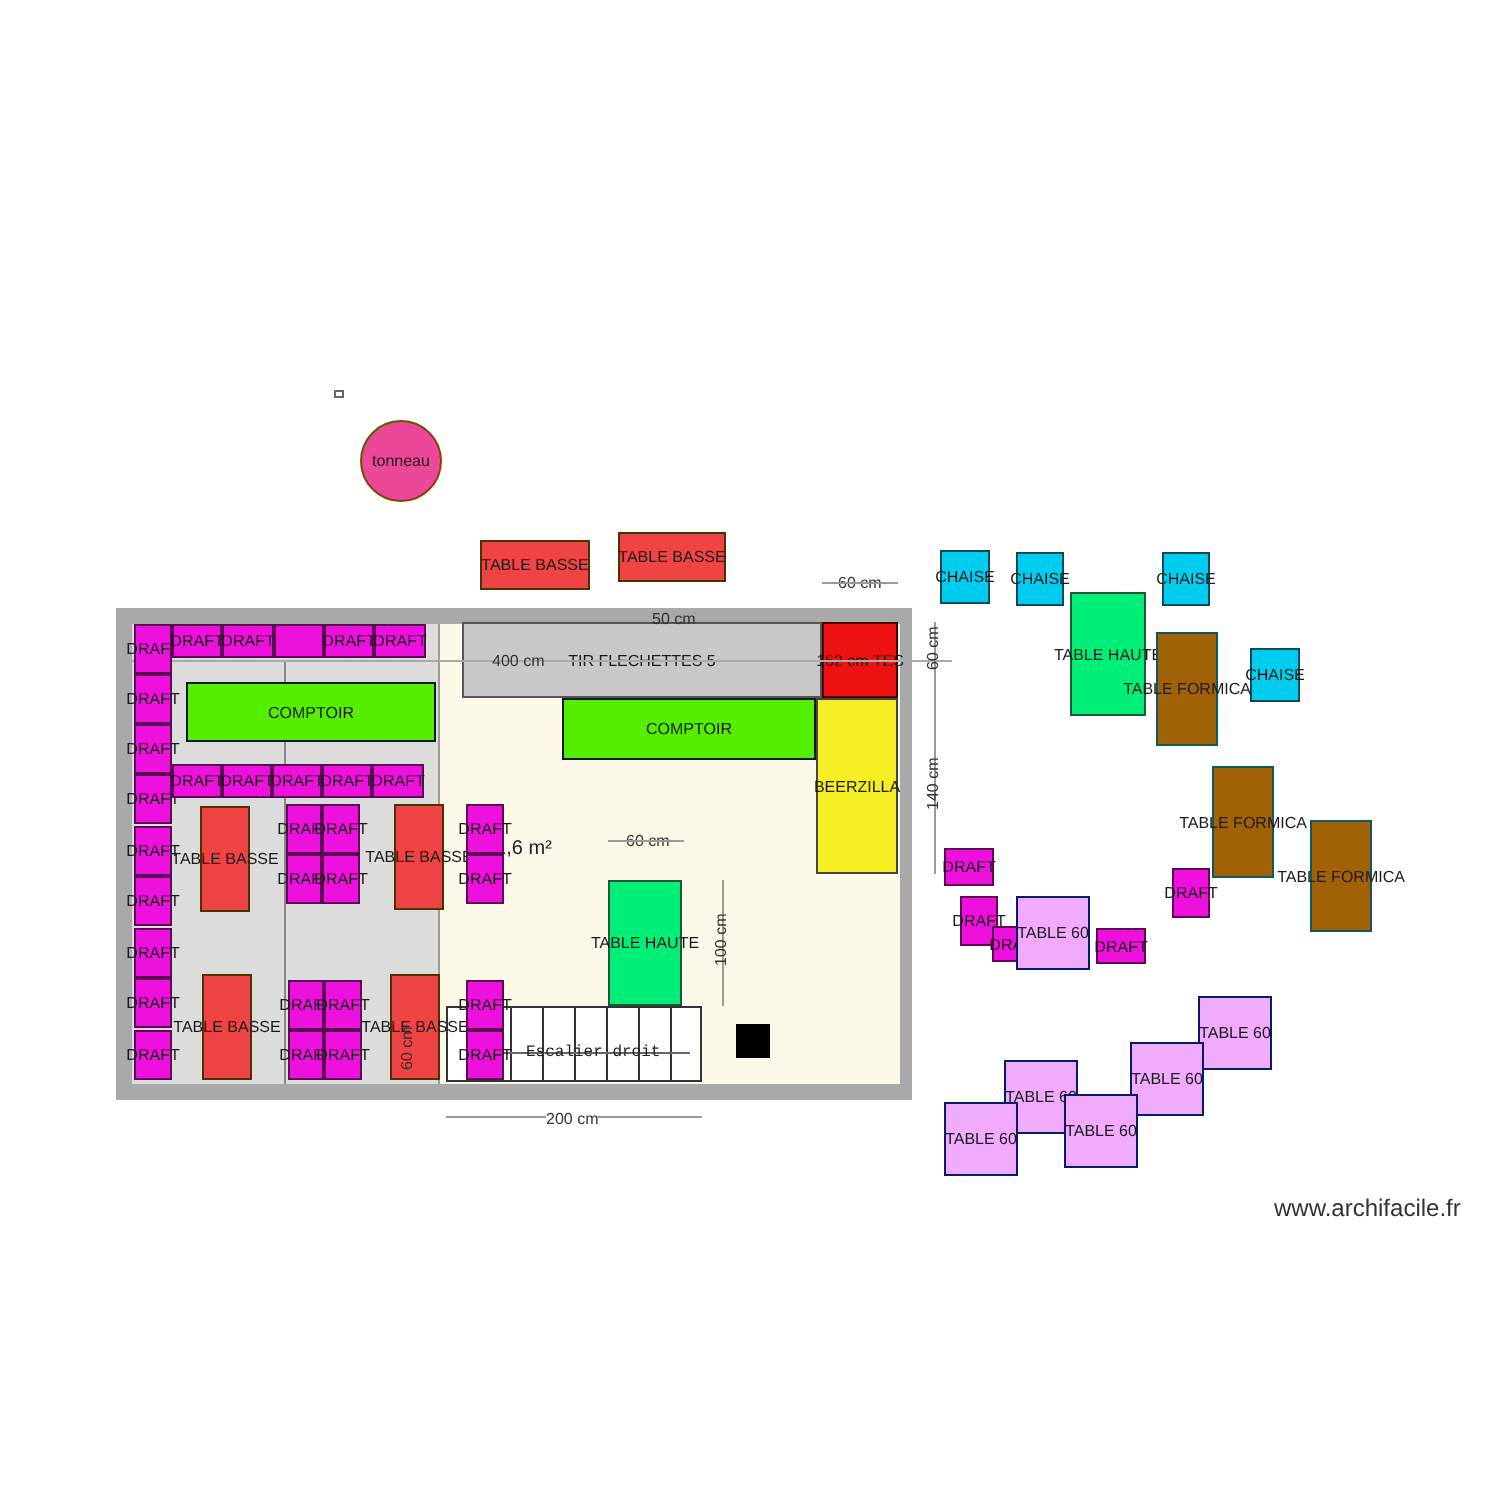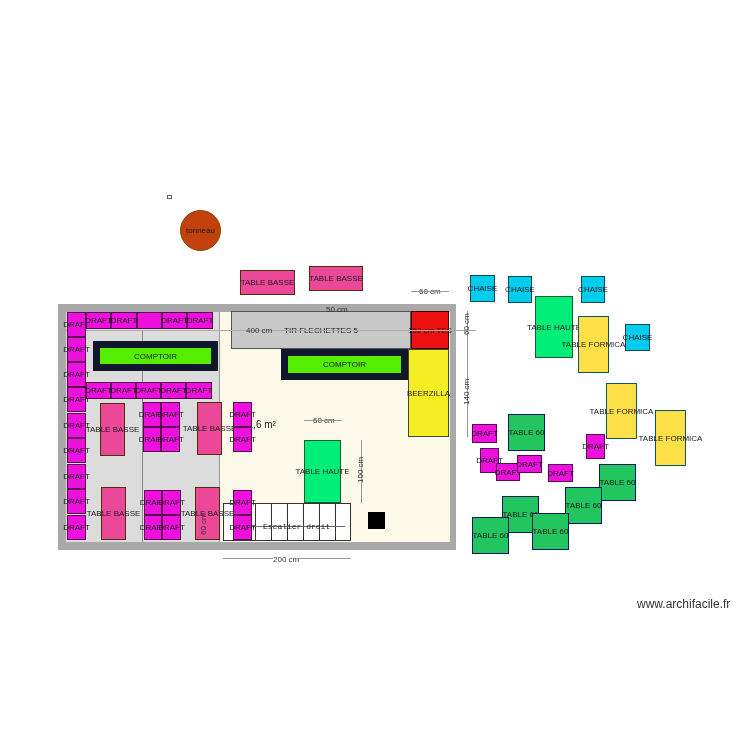--- a/index.html
+++ b/index.html
@@ -1,37 +1,37 @@
 <!DOCTYPE html>
 <html><head>
 <meta charset="utf-8">
 <style>
   html,body{margin:0;padding:0;}
   body{width:750px;height:750px;background:#ffffff;position:relative;overflow:hidden;font-family:"Liberation Sans",sans-serif;}
   .abs{position:absolute;box-sizing:border-box;}
   .lbl{position:absolute;font-size:8px;color:#222;white-space:nowrap;line-height:1;}
   .obj{position:absolute;box-sizing:border-box;display:flex;align-items:center;justify-content:center;font-size:8px;color:#1a1a1a;white-space:nowrap;overflow:visible;}
   .draft{background:#ee10dd;border:1px solid #5a0a50;}
-  .basse{background:#ec4899;border:1px solid #4a3300;}
-  .green{background:#55ee00;border:7px solid #0f172a;}
+  .basse{background:#ef4444;border:1px solid #4a3300;}
+  .green{background:#55ee00;border:1px solid #0f172a;}
   .haute{background:#00ee77;border:1px solid #1b5a33;}
   .chaise{background:#00ccee;border:1px solid #0a4a5a;}
-  .formica{background:#fde047;border:1px solid #0a5a60;}
-  .t60{background:#22c55e;border:1px solid #061a66;}
+  .formica{background:#a16207;border:1px solid #0a5a60;}
+  .t60{background:#f0abfc;border:1px solid #061a66;margin-top:34px;}
   .dim{position:absolute;font-size:8px;color:#333;background:transparent;white-space:nowrap;}
   .hline{position:absolute;height:0;border-top:1px solid #999;}
   .vline{position:absolute;width:0;border-left:1px solid #999;}
   .stair{position:absolute;background:#fff;border:1px solid #333;box-sizing:border-box;}
 </style>
 </head>
 <body>
 
 <div class="abs" style="left:167px;top:195px;width:5px;height:4px;border:1px solid #666;"></div>
 
-<div class="obj" style="left:180px;top:210px;width:41px;height:41px;border-radius:50%;background:#c2410c;border:1px solid #7a4a00;">
+<div class="obj" style="left:180px;top:210px;width:41px;height:41px;border-radius:50%;background:#ec4899;border:1px solid #7a4a00;">
   <span>tonneau</span>
 </div>
 
 <div class="obj basse" style="left:240px;top:270px;width:55px;height:25px;">
   <span>TABLE BASSE</span>
 </div>
 <div class="obj basse" style="left:309px;top:266px;width:54px;height:25px;">
   <span>TABLE BASSE</span>
 </div>
 

